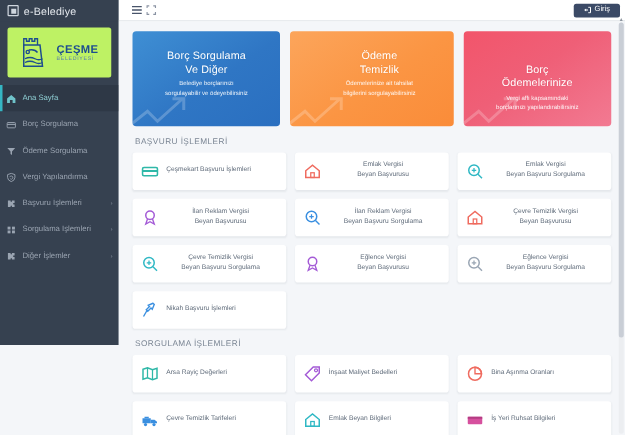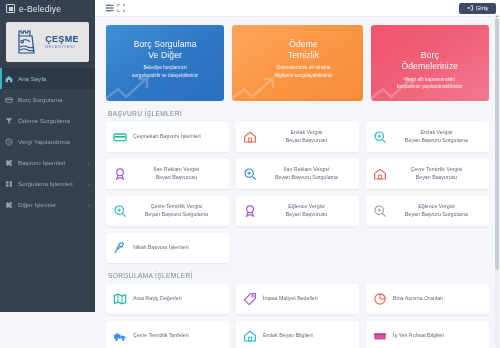--- a/index.html
+++ b/index.html
@@ -6,21 +6,21 @@
   html, body {
     width: 500px; height: 348px;
     font-family: "Liberation Sans", sans-serif;
     overflow: hidden;
     background: #f4f6f9;
   }
   #app { display: flex; width: 500px; height: 348px; position: relative; }
 
   
   #sidebar {
-    width: 95px; height: 312px;
+    width: 95px; height: 276px;
     background: #364150;
     flex: 0 0 95px;
     display: flex; flex-direction: column;
     overflow: hidden;
   }
   .brand {
     height: 17px;
     display: flex; align-items: center; gap: 4px;
     padding: 0 6px;
     background: #364150;
@@ -37,21 +37,21 @@
     left: 1.5px; top: 1.5px; right: 1.5px; bottom: 1.5px;
     background: #cfd6de;
   }
   .brand-text {
     color: #e6eaef; font-size: 8.5px; letter-spacing: .2px;
     white-space: nowrap;
   }
 
   .logo-card {
     margin: 5px 6px 6px 6px;
-    background: #e5e5e5;
+    background: #bef264;
     border-radius: 2px;
     height: 40px;
     display: flex; align-items: center; justify-content: center;
     gap: 3px;
     padding: 14px 3px;
   }
   .logo-emblem { width: 26px; height: 30px; flex: 0 0 auto; }
   .logo-words { display: flex; flex-direction: column; line-height: 1; }
   .logo-words .l1 { color: #1d4e8f; font-size: 9px; font-weight: bold; letter-spacing: .3px; }
   .logo-words .l2 { color: #5b7fae; font-size: 4.2px; letter-spacing: .55px; margin-top: 1px; }

